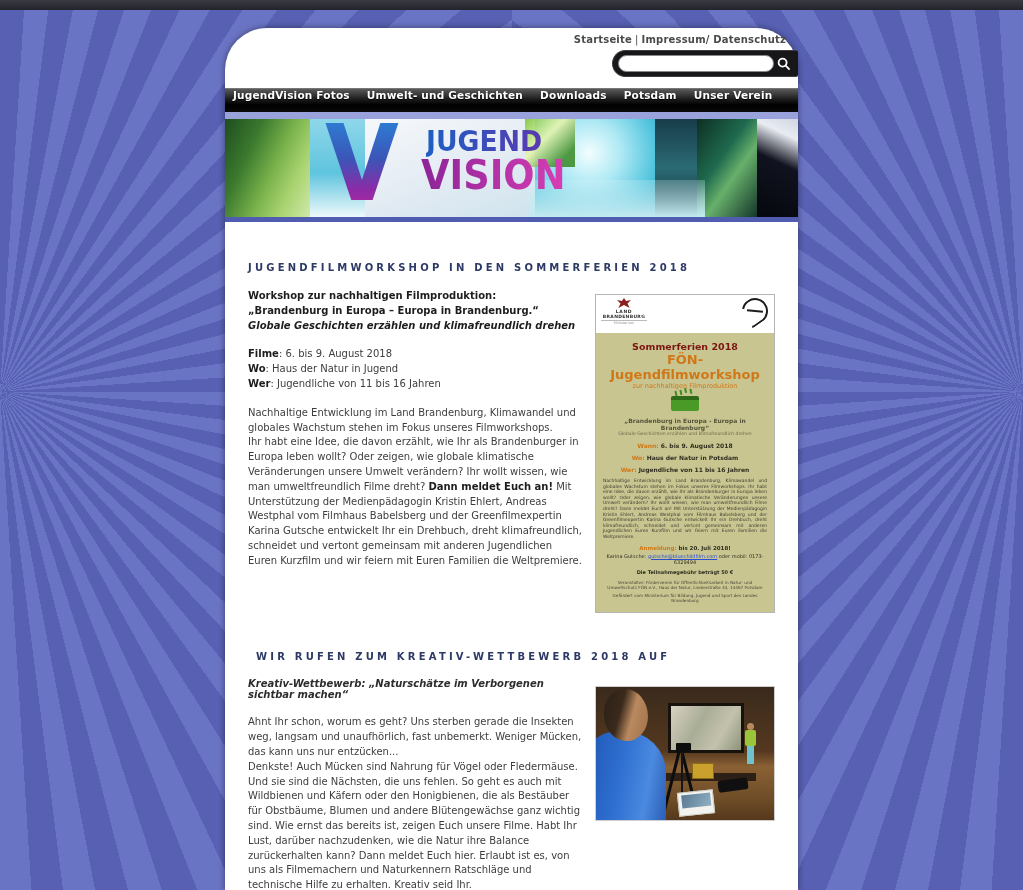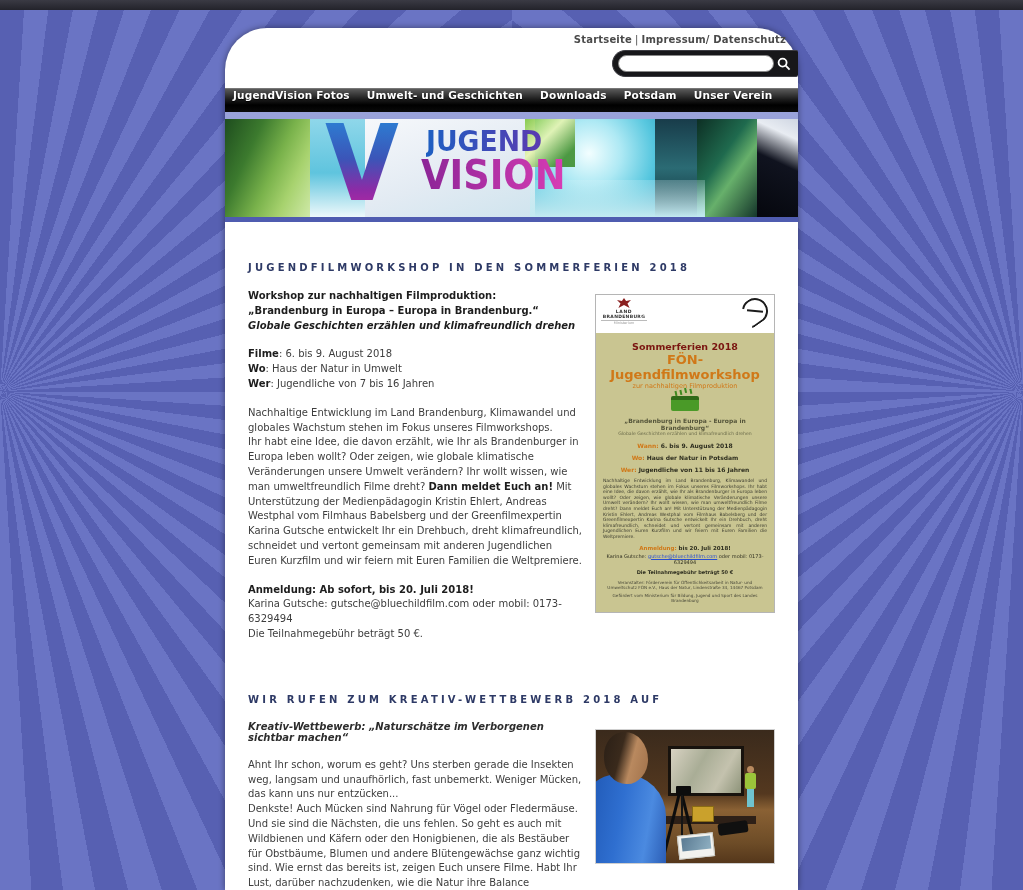--- a/index.html
+++ b/index.html
@@ -211,29 +211,26 @@
 
       <h1>JUGENDFILMWORKSHOP IN DEN SOMMERFERIEN 2018</h1>
 
       <div class="cols">
         <div class="colL">
           <p><b>Workshop zur nachhaltigen Filmproduktion:</b>
 <b>„Brandenburg in Europa – Europa in Brandenburg.“</b>
 <span class="ital bld">Globale Geschichten erzählen und klimafreundlich drehen</span></p>
 
           <p><b>Filme</b><span>: 6. bis 9. August 2018</span>
-<b>Wo</b><span>: Haus der Natur in Umwelt</span>
-<b>Wer</b><span>: Jugendliche von 7 bis 16 Jahren</span></p>
+<b>Wo</b><span>: Haus der Natur in Jugend</span>
+<b>Wer</b><span>: Jugendliche von 11 bis 16 Jahren</span></p>
 
           <p><span>Nachhaltige Entwicklung im Land Brandenburg, Klimawandel und globales Wachstum stehen im Fokus unseres Filmworkshops.
 Ihr habt eine Idee, die davon erzählt, wie Ihr als Brandenburger in Europa leben wollt? Oder zeigen, wie globale klimatische Veränderungen unsere Umwelt verändern? Ihr wollt wissen, wie man umweltfreundlich Filme dreht? </span><b>Dann meldet Euch an!</b><span> Mit Unterstützung der Medienpädagogin Kristin Ehlert, Andreas Westphal vom Filmhaus Babelsberg und der Greenfilmexpertin Karina Gutsche entwickelt Ihr ein Drehbuch, dreht klimafreundlich, schneidet und vertont gemeinsam mit anderen Jugendlichen Euren Kurzfilm und wir feiern mit Euren Familien die Weltpremiere.</span></p>
 
-          <p><b>Anmeldung: Ab sofort, bis 20. Juli 2018!</b>
-<span>Karina Gutsche: gutsche@bluechildfilm.com oder mobil: 0173-6329494</span>
-<span>Die Teilnahmegebühr beträgt 50 €.</span></p>
         </div>
 
         <div class="colR">
           <div class="flyer">
             <div class="flyer-top">
               <div class="lb-logo">
                 <div class="lb-eagle"></div>
                 <div class="lb-t1">LAND</div>
                 <div class="lb-t2">BRANDENBURG</div>
                 <div class="lb-t3">Ministerium</div>
@@ -254,21 +251,21 @@
               <div class="fl-anm"><span class="lab">Anmeldung: </span><span>bis 20. Juli 2018!</span></div>
               <div class="fl-contact"><span>Karina Gutsche: </span><span class="mail">gutsche@bluechildfilm.com</span><span> oder mobil: 0173-6329494</span></div>
               <div class="fl-fee">Die Teilnahmegebühr beträgt 50 €</div>
               <div class="fl-foot">Veranstalter: Förderverein für Öffentlichkeitsarbeit in Natur- und Umweltschutz FÖN e.V., Haus der Natur, Lindenstraße 34, 14467 Potsdam</div>
               <div class="fl-foot">Gefördert vom Ministerium für Bildung, Jugend und Sport des Landes Brandenburg</div>
             </div>
           </div>
         </div>
       </div>
 
-      <h1 style="margin-top:38px;">WIR RUFEN ZUM KREATIV-WETTBEWERB 2018 AUF</h1>
+      <h1 style="margin-top:38px;margin-left:8px;">WIR RUFEN ZUM KREATIV-WETTBEWERB 2018 AUF</h1>
 
       <div class="cols">
         <div class="colL">
           <div class="subtitle">Kreativ-Wettbewerb: „Naturschätze im Verborgenen sichtbar machen“</div>
           <p>Ahnt Ihr schon, worum es geht? Uns sterben gerade die Insekten weg, langsam und unaufhörlich, fast unbemerkt. Weniger Mücken, das kann uns nur entzücken...
 Denkste! Auch Mücken sind Nahrung für Vögel oder Fledermäuse. Und sie sind die Nächsten, die uns fehlen. So geht es auch mit Wildbienen und Käfern oder den Honigbienen, die als Bestäuber für Obstbäume, Blumen und andere Blütengewächse ganz wichtig sind. Wie ernst das bereits ist, zeigen Euch unsere Filme. Habt Ihr Lust, darüber nachzudenken, wie die Natur ihre Balance zurückerhalten kann? Dann meldet Euch hier. Erlaubt ist es, von uns als Filmemachern und Naturkennern Ratschläge und technische Hilfe zu erhalten. Kreativ seid Ihr.
 Da redet Euch keiner rein...</p>
         </div>
         <div class="colR">
           <div class="photo">

